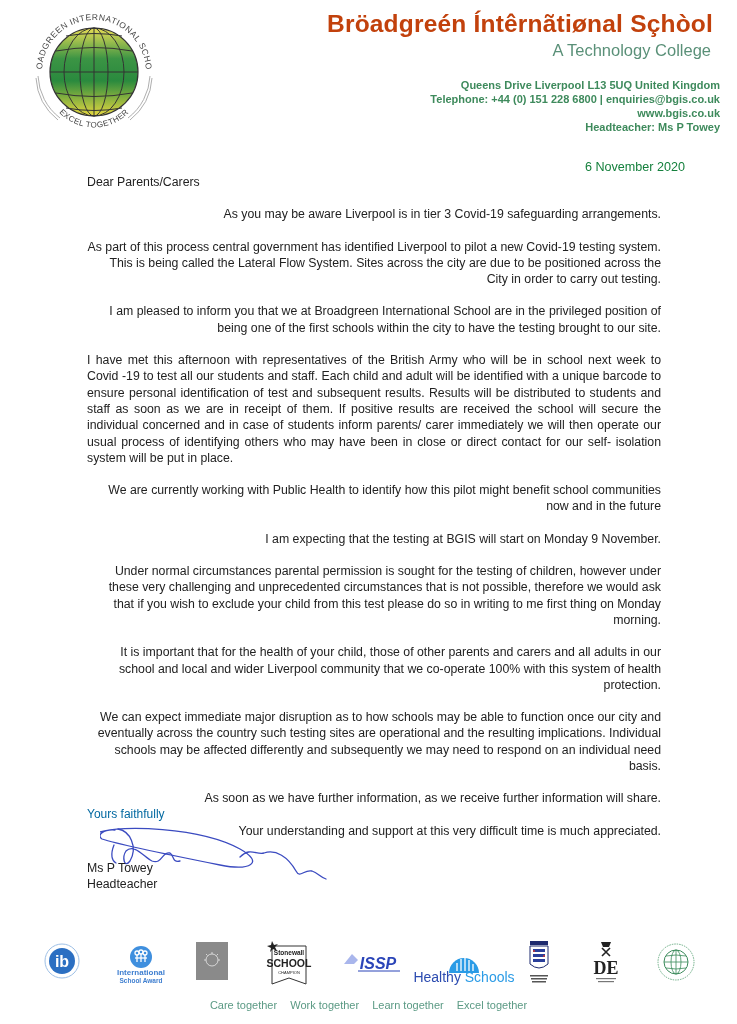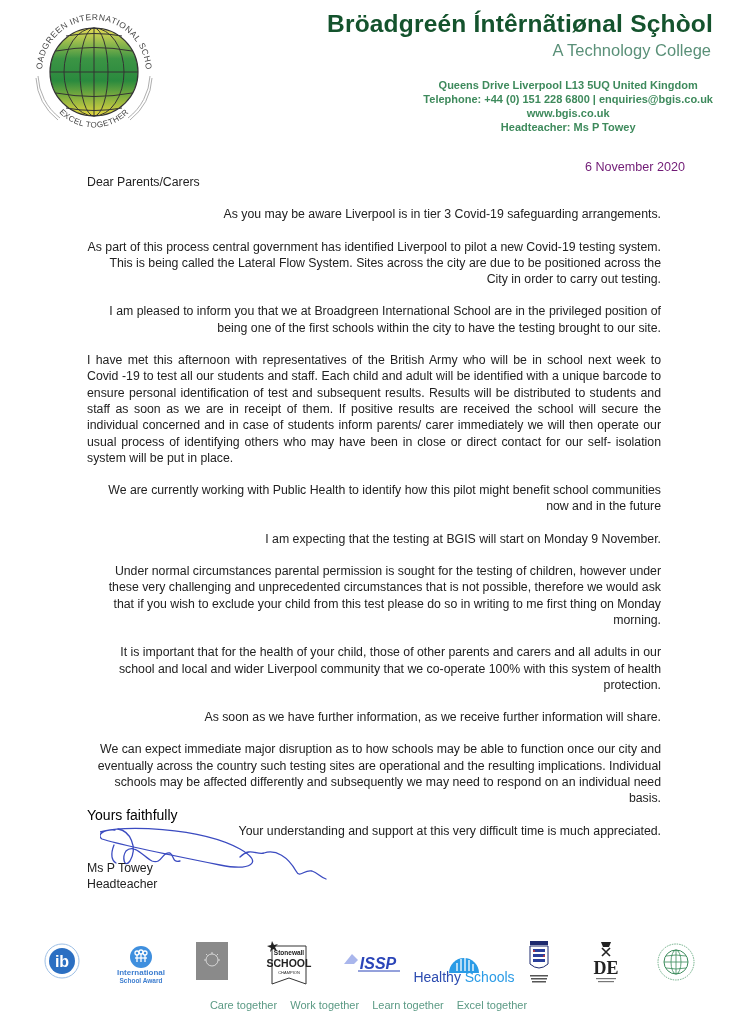--- a/index.html
+++ b/index.html
@@ -1,27 +1,27 @@
 <!DOCTYPE html>
 <html><head>
 <meta charset="utf-8">
 <style>
   html, body { margin: 0; padding: 0; background: #ffffff; }
   body { width: 737px; height: 1024px; position: relative; overflow: hidden; font-family: "Liberation Sans", sans-serif; color: #222; }
   .logo { position: absolute; left: 20px; top: 6px; width: 148px; height: 132px; }
-  .school-name { position: absolute; right: 24px; top: 10px; font-family: "Liberation Sans", sans-serif; font-weight: bold; font-size: 24.5px; color: #14532d; letter-spacing: 0.2px; white-space: nowrap; text-align: center; }
+  .school-name { position: absolute; right: 24px; top: 10px; font-family: "Liberation Sans", sans-serif; font-weight: bold; font-size: 24.5px; color: #c2410c; letter-spacing: 0.2px; white-space: nowrap; text-align: center; }
   .tagline { position: absolute; right: 26px; top: 41px; font-size: 16.5px; color: #5a9078; white-space: nowrap; }
-  .contact { position: absolute; right: 24px; top: 78px; text-align: center; font-weight: bold; font-size: 11px; line-height: 14px; color: #3e8a5c; }
+  .contact { position: absolute; right: 17px; top: 78px; text-align: right; font-weight: bold; font-size: 11px; line-height: 14px; color: #3e8a5c; }
   .contact div { white-space: nowrap; }
-  .date { position: absolute; right: 52px; top: 160px; font-size: 12.6px; color: #701a75; }
+  .date { position: absolute; right: 52px; top: 160px; font-size: 12.6px; color: #15803d; }
   .letter { position: absolute; left: 87px; top: 174px; width: 574px; font-family: "Liberation Sans", sans-serif; font-size: 12.3px; line-height: 16.3px; color: #222; }
   .letter p { margin: 0 0 16px 0; text-align: right; }
   .letter p.justify { text-align: justify; }
   .salutation { margin-bottom: 16px; }
-  .closing { position: absolute; left: 87px; top: 807px; font-size: 14px; color: #000000; }
+  .closing { position: absolute; left: 87px; top: 807px; font-size: 12px; color: #0369a1; }
   .signature { position: absolute; left: 100px; top: 827px; width: 230px; height: 62px; }
   .signoff { position: absolute; left: 87px; top: 860px; font-size: 12.3px; line-height: 16.3px; color: #222; }
   .badges { position: absolute; left: 0; top: 938px; width: 737px; height: 50px; }
   .badge { position: absolute; display: flex; align-items: center; justify-content: center; flex-direction: column; }
   .footer { position: absolute; top: 999px; left: 0; width: 737px; text-align: center; font-size: 11px; color: #5b9a84; white-space: nowrap; }
   .footer span { margin: 0 5px; }
 </style>
 </head>
 <body>
 
@@ -82,22 +82,22 @@
 <div class="letter">
   <div class="salutation">Dear Parents/Carers</div>
   <p>As you may be aware Liverpool is in tier 3 Covid-19 safeguarding arrangements.</p>
   <p>As part of this process central government has identified Liverpool to pilot a new Covid-19 testing system. This is being called the Lateral Flow System. Sites across the city are due to be positioned across the City in order to carry out testing.</p>
   <p>I am pleased to inform you that we at Broadgreen International School are in the privileged position of being one of the first schools within the city to have the testing brought to our site.</p>
   <p class="justify">I have met this afternoon with representatives of the British Army who will be in school next week to Covid -19 to test all our students and staff. Each child and adult will be identified with a unique barcode to ensure personal identification of test and subsequent results. Results will be distributed to students and staff as soon as we are in receipt of them. If positive results are received the school will secure the individual concerned and in case of students inform parents/ carer immediately we will then operate our usual process of identifying others who may have been in close or direct contact for our self- isolation system will be put in place.</p>
   <p>We are currently working with Public Health to identify how this pilot might benefit school communities now and in the future</p>
   <p>I am expecting that the testing at BGIS will start on Monday 9 November.</p>
   <p>Under normal circumstances parental permission is sought for the testing of children, however under these very challenging and unprecedented circumstances that is not possible, therefore we would ask that if you wish to exclude your child from this test please do so in writing to me first thing on Monday morning.</p>
   <p>It is important that for the health of your child, those of other parents and carers and all adults in our school and local and wider Liverpool community that we co-operate 100% with this system of health protection.</p>
+  <p>We can expect immediate major disruption as to how schools may be able to function once our city and eventually across the country such testing sites are operational and the resulting implications. Individual schools may be affected differently and subsequently we may need to respond on an individual need basis.</p>
   <p>As soon as we have further information, as we receive further information will share.</p>
-  <p>We can expect immediate major disruption as to how schools may be able to function once our city and eventually across the country such testing sites are operational and the resulting implications. Individual schools may be affected differently and subsequently we may need to respond on an individual need basis.</p>
   <p>Your understanding and support at this very difficult time is much appreciated.</p>
 </div>
 
 <div class="closing">Yours faithfully</div>
 
 <div class="signature">
   <svg width="230" height="62" viewBox="0 0 230 62">
     <g fill="none" stroke="#3b4bc0" stroke-width="1.3" stroke-linecap="round">
       <path d="M 0 5 C 20 -2 100 0 140 22 C 165 36 150 44 120 38 C 80 30 20 18 2 12 C -4 8 4 2 15 3"></path>
       <path d="M 18 2 C 30 4 38 20 30 34 C 24 42 22 30 26 24 C 34 16 44 30 52 34 C 62 38 62 24 70 26 C 74 28 72 36 80 34"></path>

